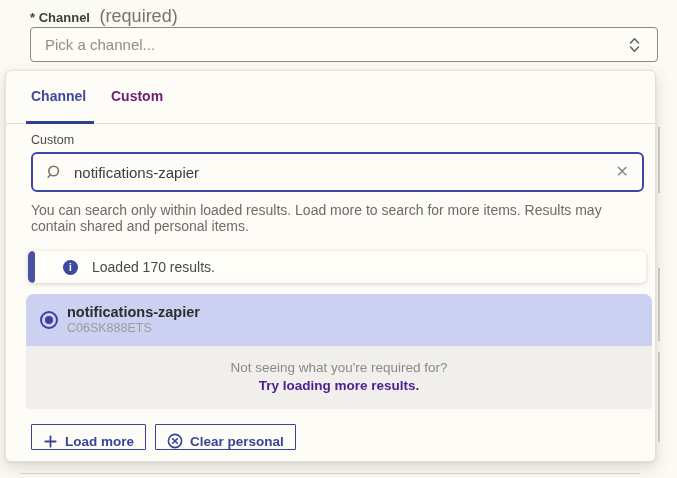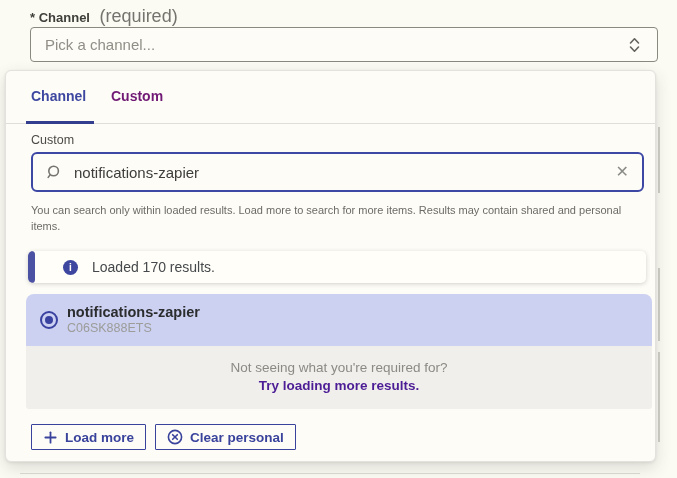--- a/index.html
+++ b/index.html
@@ -32,21 +32,21 @@
   .tab-divider{position:absolute;left:0;top:52px;width:100%;height:1px;background:#e0ded8;}
 
   .search-label{position:absolute;left:25px;top:62px;font-size:12.5px;color:#4c4b47;}
   .search-input-wrap{position:absolute;left:25px;top:81px;width:613px;height:40px;box-sizing:border-box;
     border:2px solid #3d47a4;border-radius:6px;background:#fdfcf7;display:flex;align-items:center;}
   .search-input-wrap svg{margin-left:13px;flex:0 0 auto;}
   .search-input{flex:1;border:none;outline:none;background:transparent;margin-left:9px;
     font-family:"Liberation Sans",sans-serif;font-size:15px;color:#3d3d3b;}
   .search-clear{flex:0 0 auto;margin-right:13px;font-size:16px;line-height:1;color:#8b8b87;cursor:pointer;}
 
-  .help-text{position:absolute;left:25px;top:131px;width:604px;font-size:11px;line-height:16px;color:#6d6b66;}
+  .help-text{position:absolute;left:25px;top:131px;width:604px;font-size:14px;line-height:16px;color:#6d6b66;}
 
   .alert{position:absolute;left:22px;top:180px;width:618px;height:32px;background:#fffef9;border-radius:5px;
     box-shadow:0 1px 4px rgba(60,60,55,.22);display:flex;align-items:center;overflow:hidden;}
   .alert-bar{width:7px;align-self:stretch;background:#4c52a3;border-radius:4px;flex:0 0 auto;}
   .alert-info{width:15px;height:15px;border-radius:50%;background:#3e47a0;color:#fffef9;
     display:flex;align-items:center;justify-content:center;font-size:10px;font-weight:700;
     margin-left:28px;flex:0 0 auto;}
   .alert-text{margin-left:14px;font-size:14px;color:#46494b;}
 
   .result-row{position:absolute;left:20px;top:223px;width:626px;height:52px;background:#ccd1f1;
@@ -57,21 +57,21 @@
   .result-texts{margin-left:9px;display:flex;flex-direction:column;}
   .result-title{font-size:14.5px;font-weight:700;color:#2c2d2f;line-height:17px;}
   .result-sub{font-size:12.5px;color:#9c9c99;line-height:15px;}
 
   .empty-hint{position:absolute;left:20px;top:275px;width:626px;height:63px;background:#f0efeb;
     border-radius:0 0 3px 3px;text-align:center;box-sizing:border-box;padding-top:13px;}
   .empty-hint-line1{font-size:13.5px;color:#8b8a84;line-height:18px;}
   .empty-hint-line2{font-size:13.5px;font-weight:700;color:#4c1d95;line-height:18px;}
 
   .actions{position:absolute;left:25px;top:353px;display:flex;gap:9px;}
-  .action-btn{display:inline-flex;align-items:center;gap:7px;height:26px;box-sizing:border-box;
+  .action-btn{display:inline-flex;align-items:flex-end;gap:7px;height:26px;box-sizing:border-box;
     border:1.5px solid #3a439c;border-radius:1px;background:transparent;padding:0 11px;
     font-family:"Liberation Sans",sans-serif;font-size:13.5px;font-weight:700;color:#3a439c;cursor:pointer;}
   .action-btn svg{flex:0 0 auto;}
 </style>
 </head>
 <body>
 
 <div id="stage">
 
   <div class="bg-edge" style="left:658px;top:127px;height:66px;"></div>

